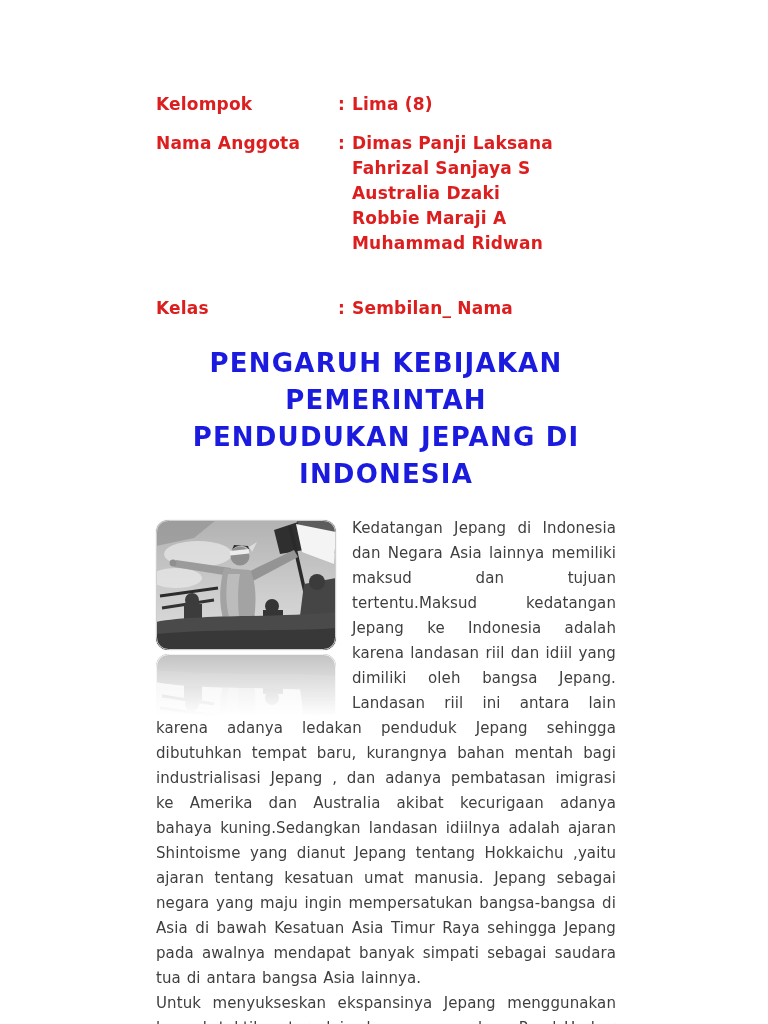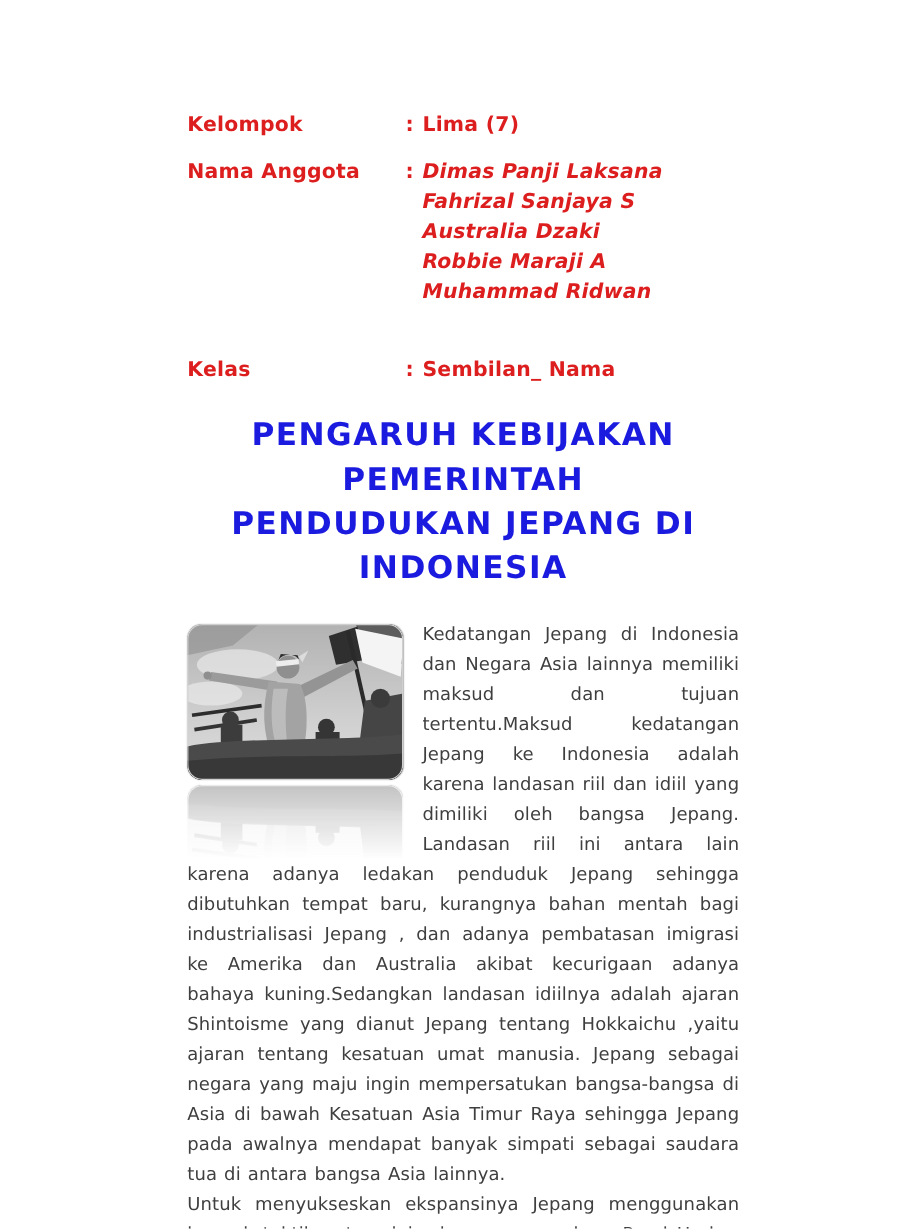--- a/index.html
+++ b/index.html
@@ -29,21 +29,21 @@
   .meta-row {
     display: flex;
     line-height: 25px;
     letter-spacing: 0.2px;
   }
   .meta-row.row-nama { margin-top: 14px; }
   .meta-row.row-kelas { margin-top: 40px; }
   .meta-label { width: 182px; flex: 0 0 182px; }
   .meta-sep   { width: 14px;  flex: 0 0 14px; }
   .meta-value { flex: 1; }
-  .name-line  { line-height: 25px; font-style: italic; }
+  .name-line  { line-height: 25px; }
 
   
   .doc-title {
     margin-top: 24px;
     text-align: center;
     color: #1b1bdf;
     font-size: 26px;
     font-weight: bold;
     line-height: 37px;
     letter-spacing: 1.2px;
@@ -83,21 +83,21 @@
 <body>
 
 <div class="page">
   <div class="content">
 
     <div class="meta">
 
       <div class="meta-row">
         <div class="meta-label">Kelompok</div>
         <div class="meta-sep">:</div>
-        <div class="meta-value">Lima (7)</div>
+        <div class="meta-value">Lima (8)</div>
       </div>
 
       <div class="meta-row row-nama">
         <div class="meta-label">Nama Anggota</div>
         <div class="meta-sep">:</div>
         <div class="meta-value">
           <div class="name-line">Dimas Panji Laksana</div>
           <div class="name-line">Fahrizal Sanjaya S</div>
           <div class="name-line">Australia Dzaki</div>
           <div class="name-line">Robbie Maraji A</div>

